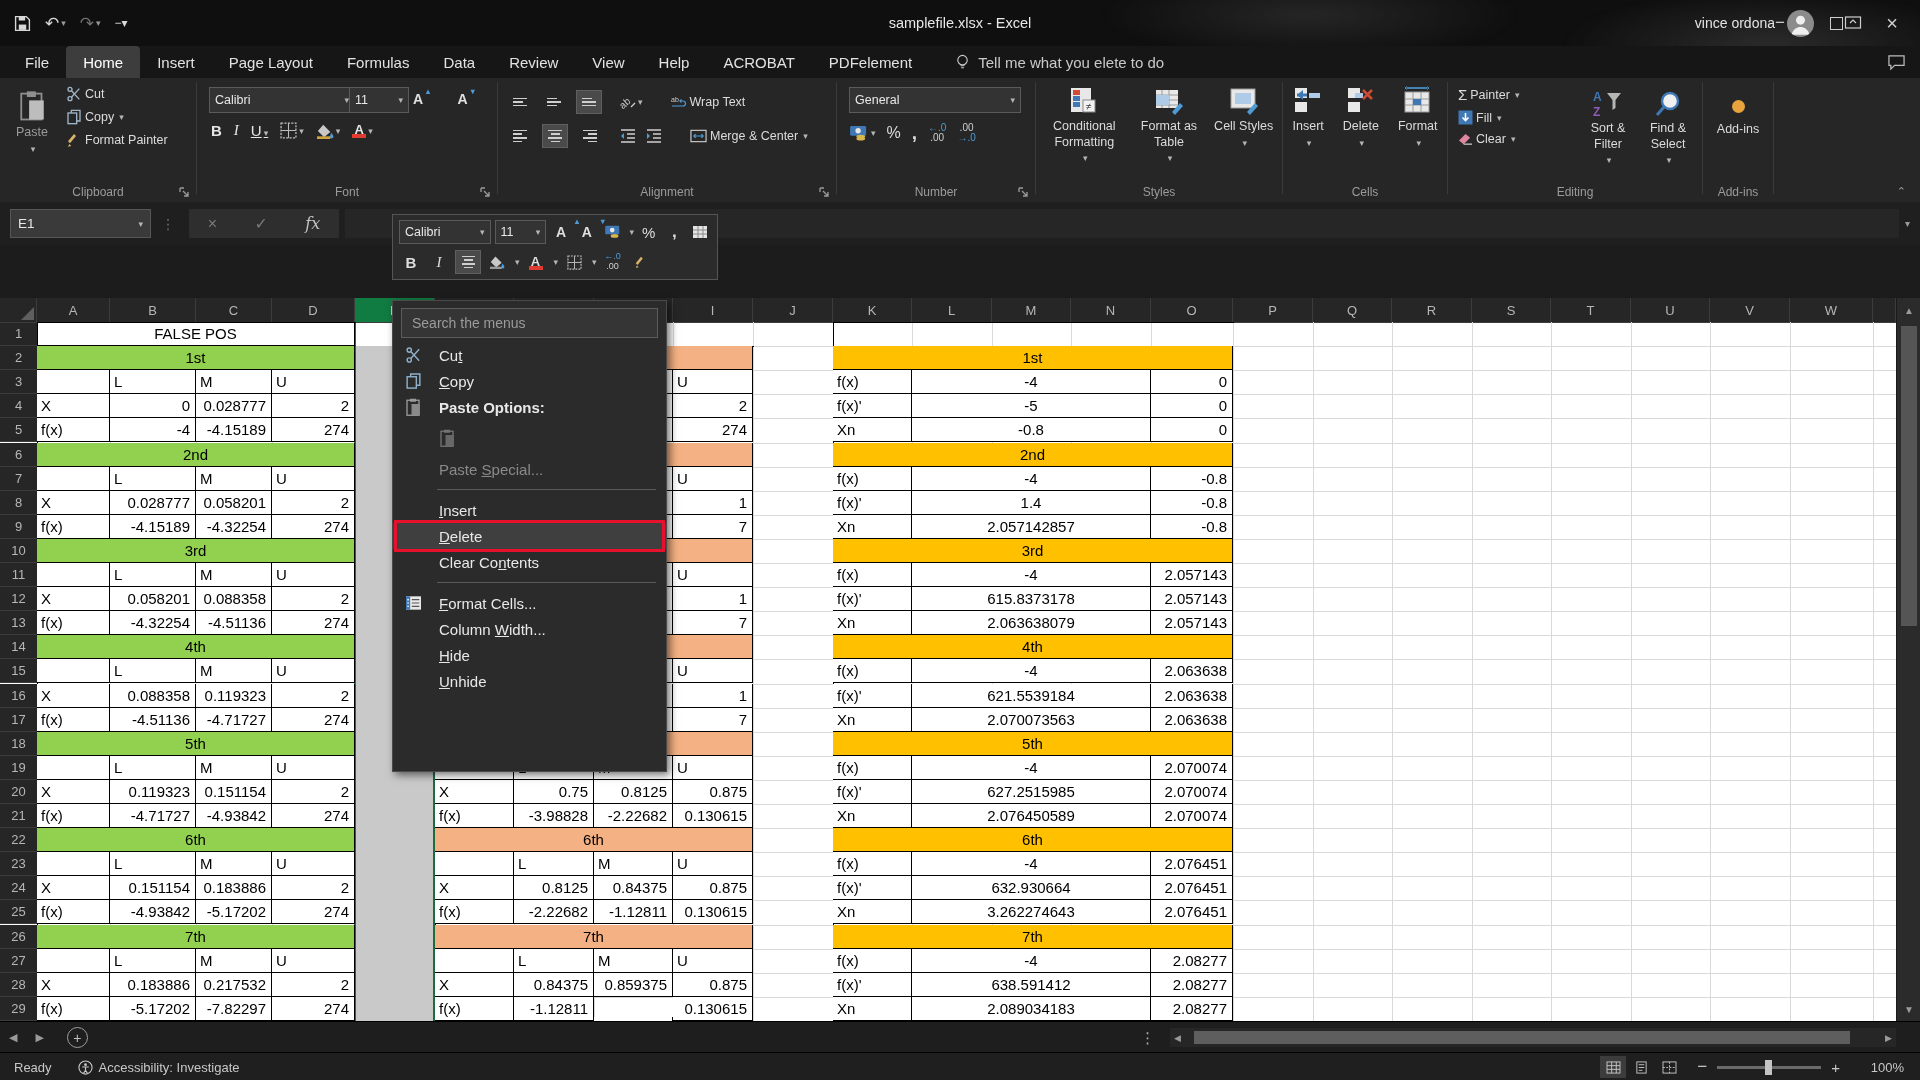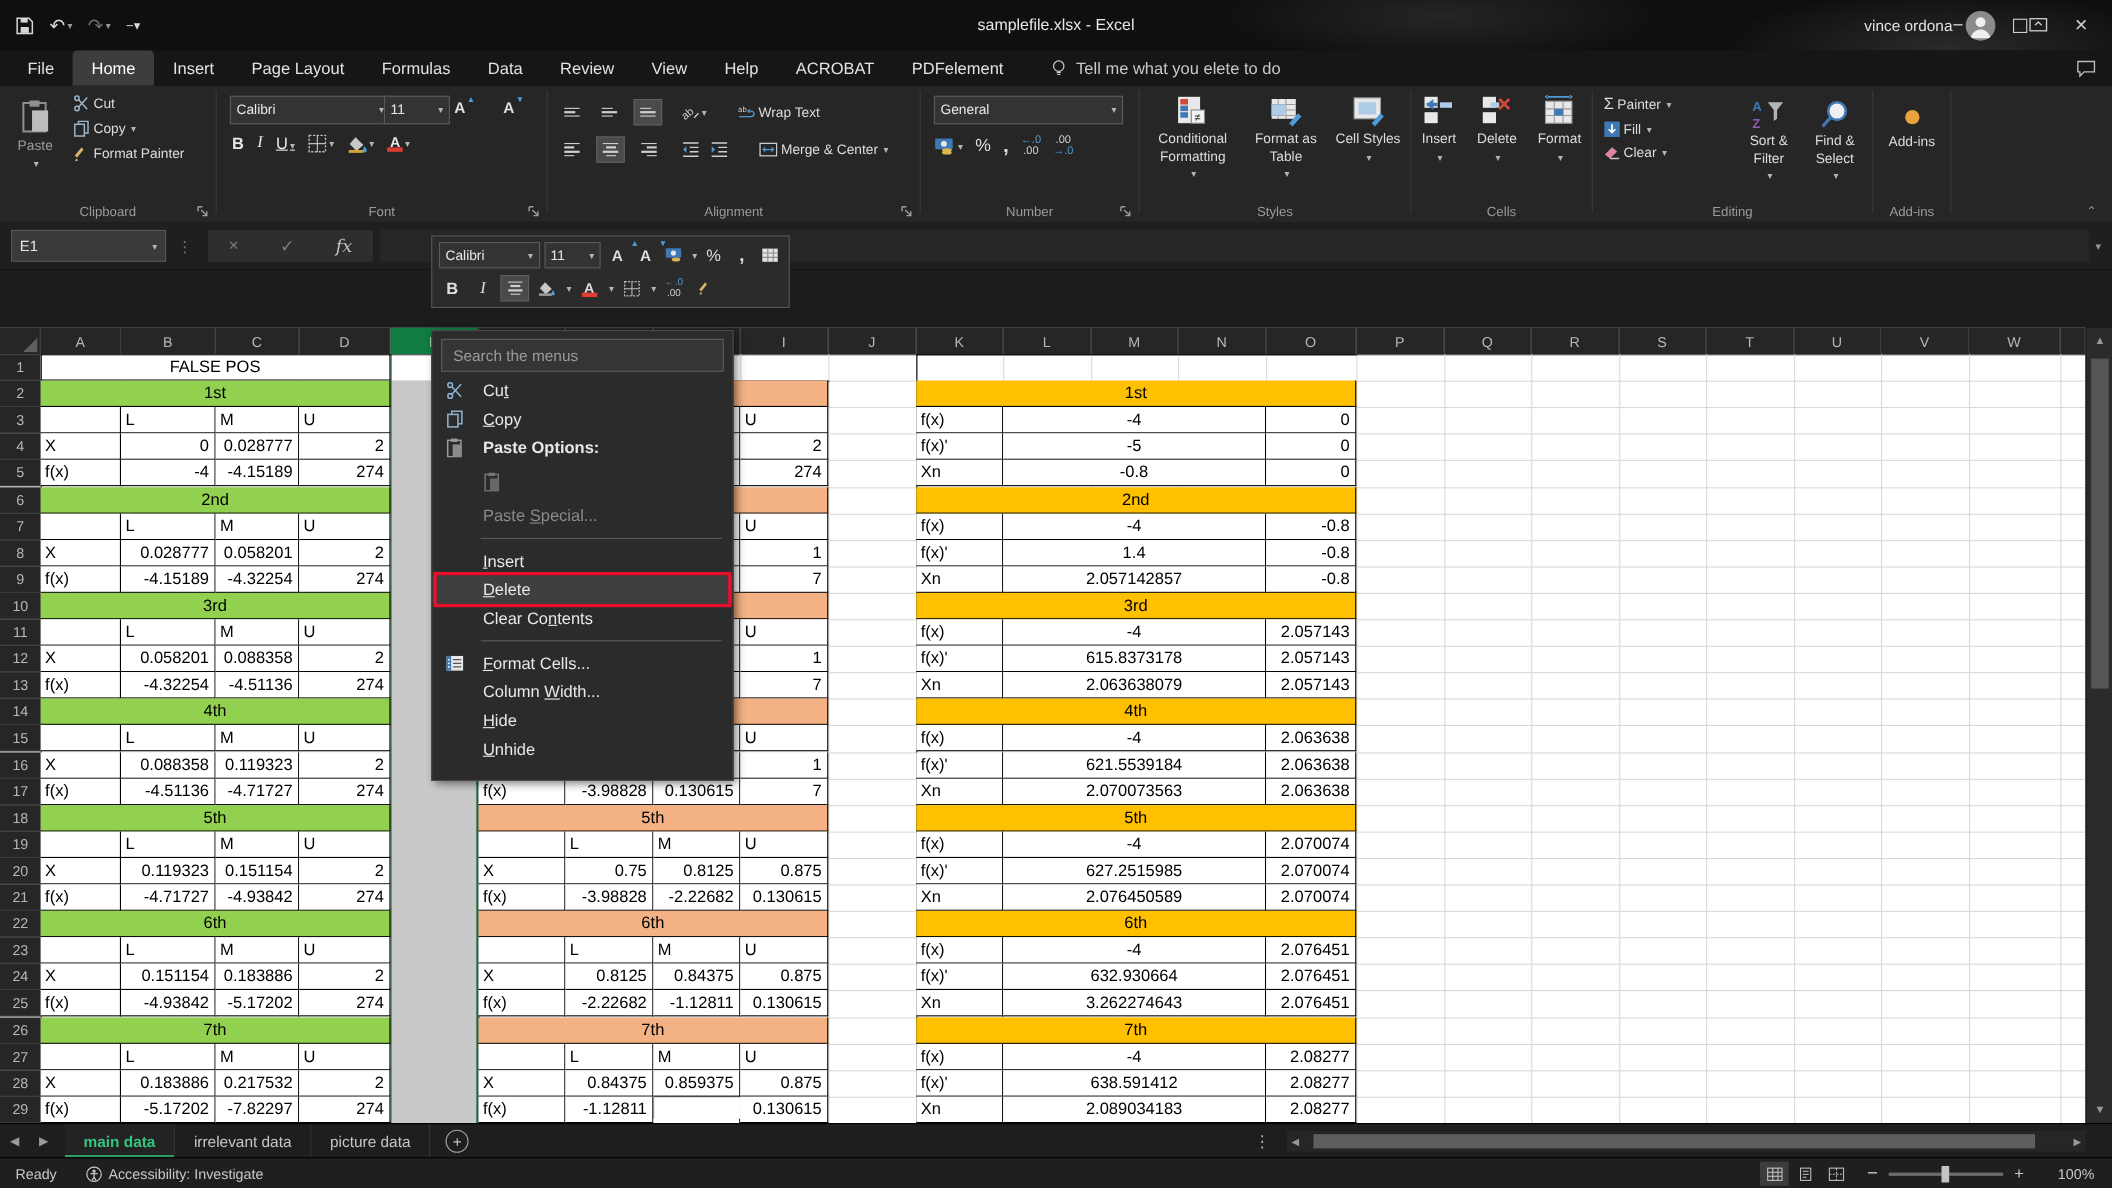--- a/index.html
+++ b/index.html
@@ -61,21 +61,21 @@
   .colhdr.sel{background:#107C41;color:#fff}
   .rowhdr{position:absolute;left:0;width:37px;background:#262626;color:#b6b6b6;font-size:13px;
           display:flex;align-items:center;justify-content:center;border-bottom:1px solid #3c3c3c;box-sizing:border-box}
   #corner{position:absolute;left:0;top:0;width:37px;height:24px;background:#262626;border-right:1px solid #3c3c3c;box-sizing:border-box}
   #corner:after{content:"";position:absolute;right:2px;bottom:2px;border-left:13px solid transparent;border-bottom:13px solid #5f5f5f}
   .gl{position:absolute;background:#d9d9d9}
   .tc{position:absolute;box-sizing:border-box;border-right:1px solid #000;border-bottom:1px solid #000;
       font-size:15px;color:#000;display:flex;align-items:center;overflow:hidden;white-space:nowrap}
   .tframe{position:absolute;box-sizing:border-box;border-left:1px solid #000;border-top:1px solid #000;pointer-events:none}
   
-  #ctxmenu{left:392px;top:300px;width:275px;height:410px;background:#2b2b2b;border:1px solid #4a4a4a;
+  #ctxmenu{left:392px;top:300px;width:275px;height:472px;background:#2b2b2b;border:1px solid #4a4a4a;
            box-sizing:border-box;box-shadow:3px 3px 8px rgba(0,0,0,.55);z-index:50}
   #ctxsearch{margin:7px 8px 4px 8px;height:30px;background:#353535;border:1px solid #5c5c5c;box-sizing:border-box;
              display:flex;align-items:center;padding:0 8px}
   #ctxsearch input{background:transparent;border:none;outline:none;color:#e0e0e0;font-size:14px;width:100%;
                    font-family:"Liberation Sans",sans-serif}
   #ctxsearch input::placeholder{color:#9b9b9b}
   .mi{height:26px;display:flex;align-items:center;font-size:15px;color:#e8e8e8;position:relative;padding-left:46px}
   .mi .mic{position:absolute;left:12px;top:50%;transform:translateY(-50%)}
   .mi.bold{font-weight:bold}
   .mi.disabled{color:#8a8a8a}
@@ -1081,25 +1081,20 @@
       </div>
       <div class="mi">
         <span><u>U</u>nhide</span>
       </div>
     </div>
 </div>
 
 <div class="abs" id="tabbar">
   <span class="tab-nav">◀</span>
   <span class="tab-nav">▶</span>
-  <span id="sheettabs" style="display:flex;height:31px;margin-left:6px">
-      <span class="sheettab active">main data</span>
-      <span class="sheettab">irrelevant data</span>
-      <span class="sheettab">picture data</span>
-    </span>
   <span id="newsheet">+</span>
   <span style="position:absolute;left:1140px;color:#b0b0b0;font-size:15px">⋮</span>
   <span id="hscroll">
     <span style="position:absolute;left:4px;color:#9a9a9a;font-size:9px">◀</span>
     <span id="hthumb"></span>
     <span style="position:absolute;right:4px;color:#9a9a9a;font-size:9px">▶</span>
   </span>
 </div>
 
 <div class="abs" id="statusbar">

